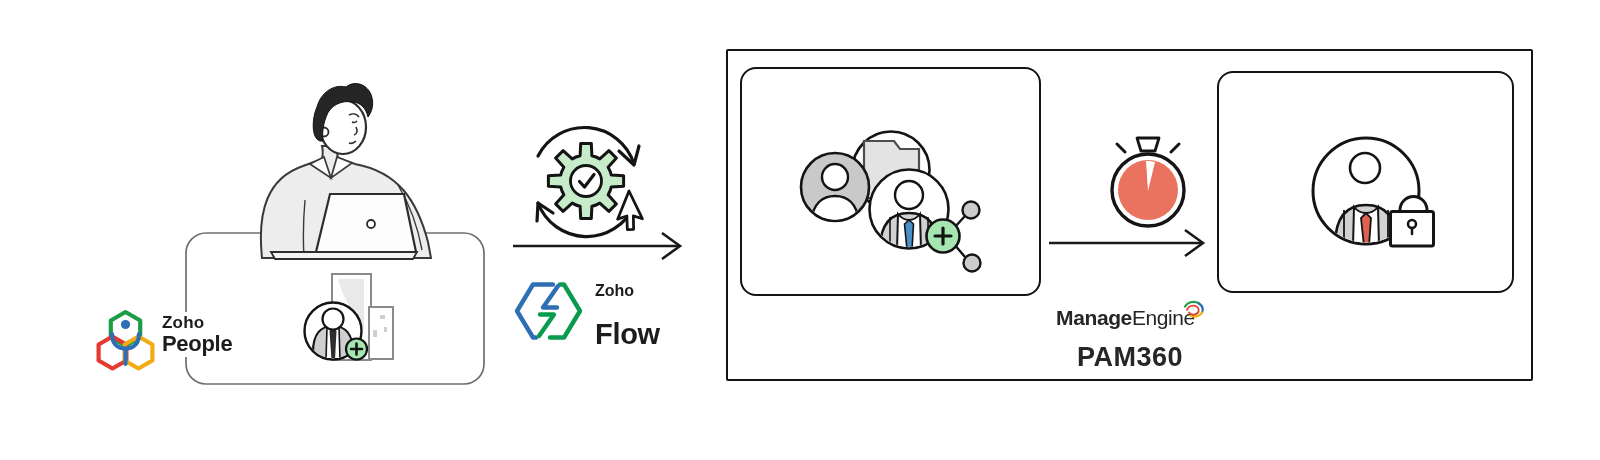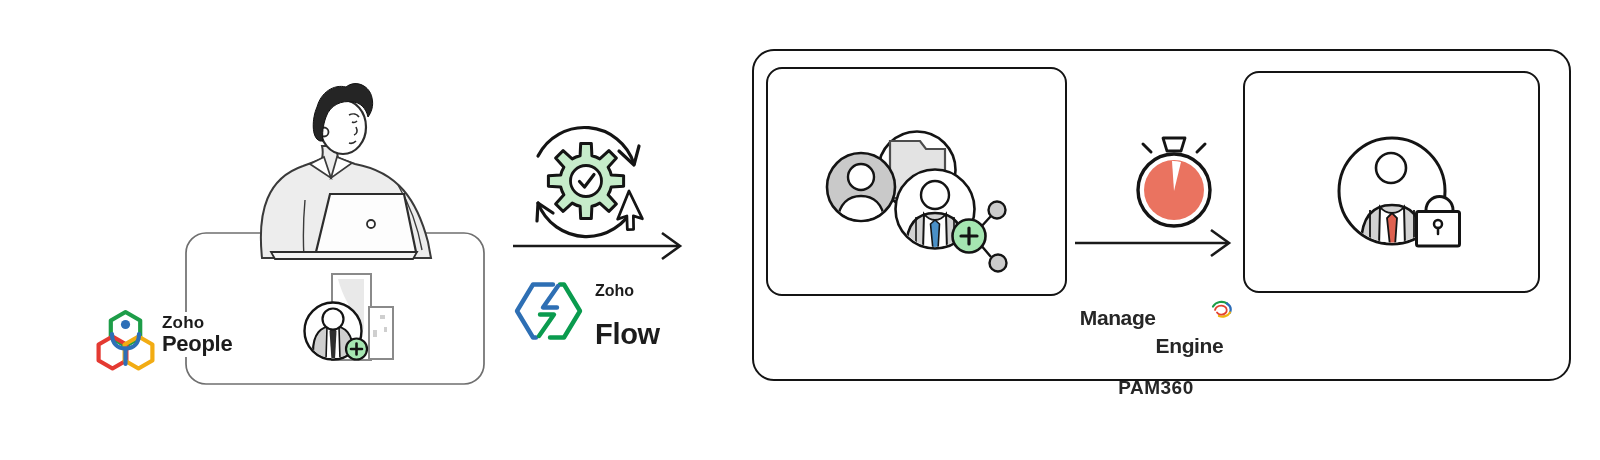--- a/index.html
+++ b/index.html
@@ -10,30 +10,30 @@
   .abs{position:absolute;}
   
   .zp-text{position:absolute;left:158px;top:312px;display:flex;flex-direction:column;background:#fff;padding:2px 4px;line-height:1;}
   .zp-brand{font-size:17px;font-weight:700;letter-spacing:.2px;}
   .zp-product{font-size:22px;font-weight:700;letter-spacing:-.3px;margin-top:2px;}
   
   .zf-text{position:absolute;left:595px;top:283px;display:flex;flex-direction:column;line-height:1;}
   .zf-brand{font-size:16px;font-weight:700;}
   .zf-product{font-size:29px;font-weight:700;margin-top:21px;letter-spacing:-.3px;}
   
-  .pam-container{position:absolute;left:752px;top:49px;width:803px;height:328px;border:2.6px solid #141414;border-radius:22px;background:#fff;padding-left:12px;}
+  .pam-container{position:absolute;left:726px;top:49px;width:803px;height:328px;border:2.6px solid #141414;border-radius:2px;background:#fff;}
   .inner-box{position:absolute;border:2.6px solid #141414;border-radius:16px;background:#fff;}
   .box-users{left:12px;top:16px;width:297px;height:225px;}
   .box-lock{left:489px;top:20px;width:293px;height:218px;}
   .me-logo{position:absolute;left:282px;top:256px;width:240px;display:flex;flex-direction:column;align-items:center;line-height:1;}
   .me-line{display:flex;align-items:flex-start;font-size:21px;letter-spacing:-.4px;color:#262626;}
   .me-bold{font-weight:700;}
-  .me-reg{font-weight:700;margin-top:28px;}
+  .me-reg{font-weight:400;}
   .me-swirl{margin-left:-13px;margin-top:-7px;}
-  .me-product{font-size:19px;font-weight:700;letter-spacing:.5px;color:#262626;margin-top:22px;}
+  .me-product{font-size:27px;font-weight:700;letter-spacing:.5px;color:#262626;margin-top:16px;}
 </style>
 </head>
 <body>
 
 <div class="canvas">
 
   <svg class="abs" style="left:180px;top:55px;" width="322" height="348" viewBox="180 55 322 348">
 
     <rect x="186" y="233" width="298" height="151" rx="20" fill="#ffffff" stroke="#6f6f6f" stroke-width="1.7"></rect>
 

